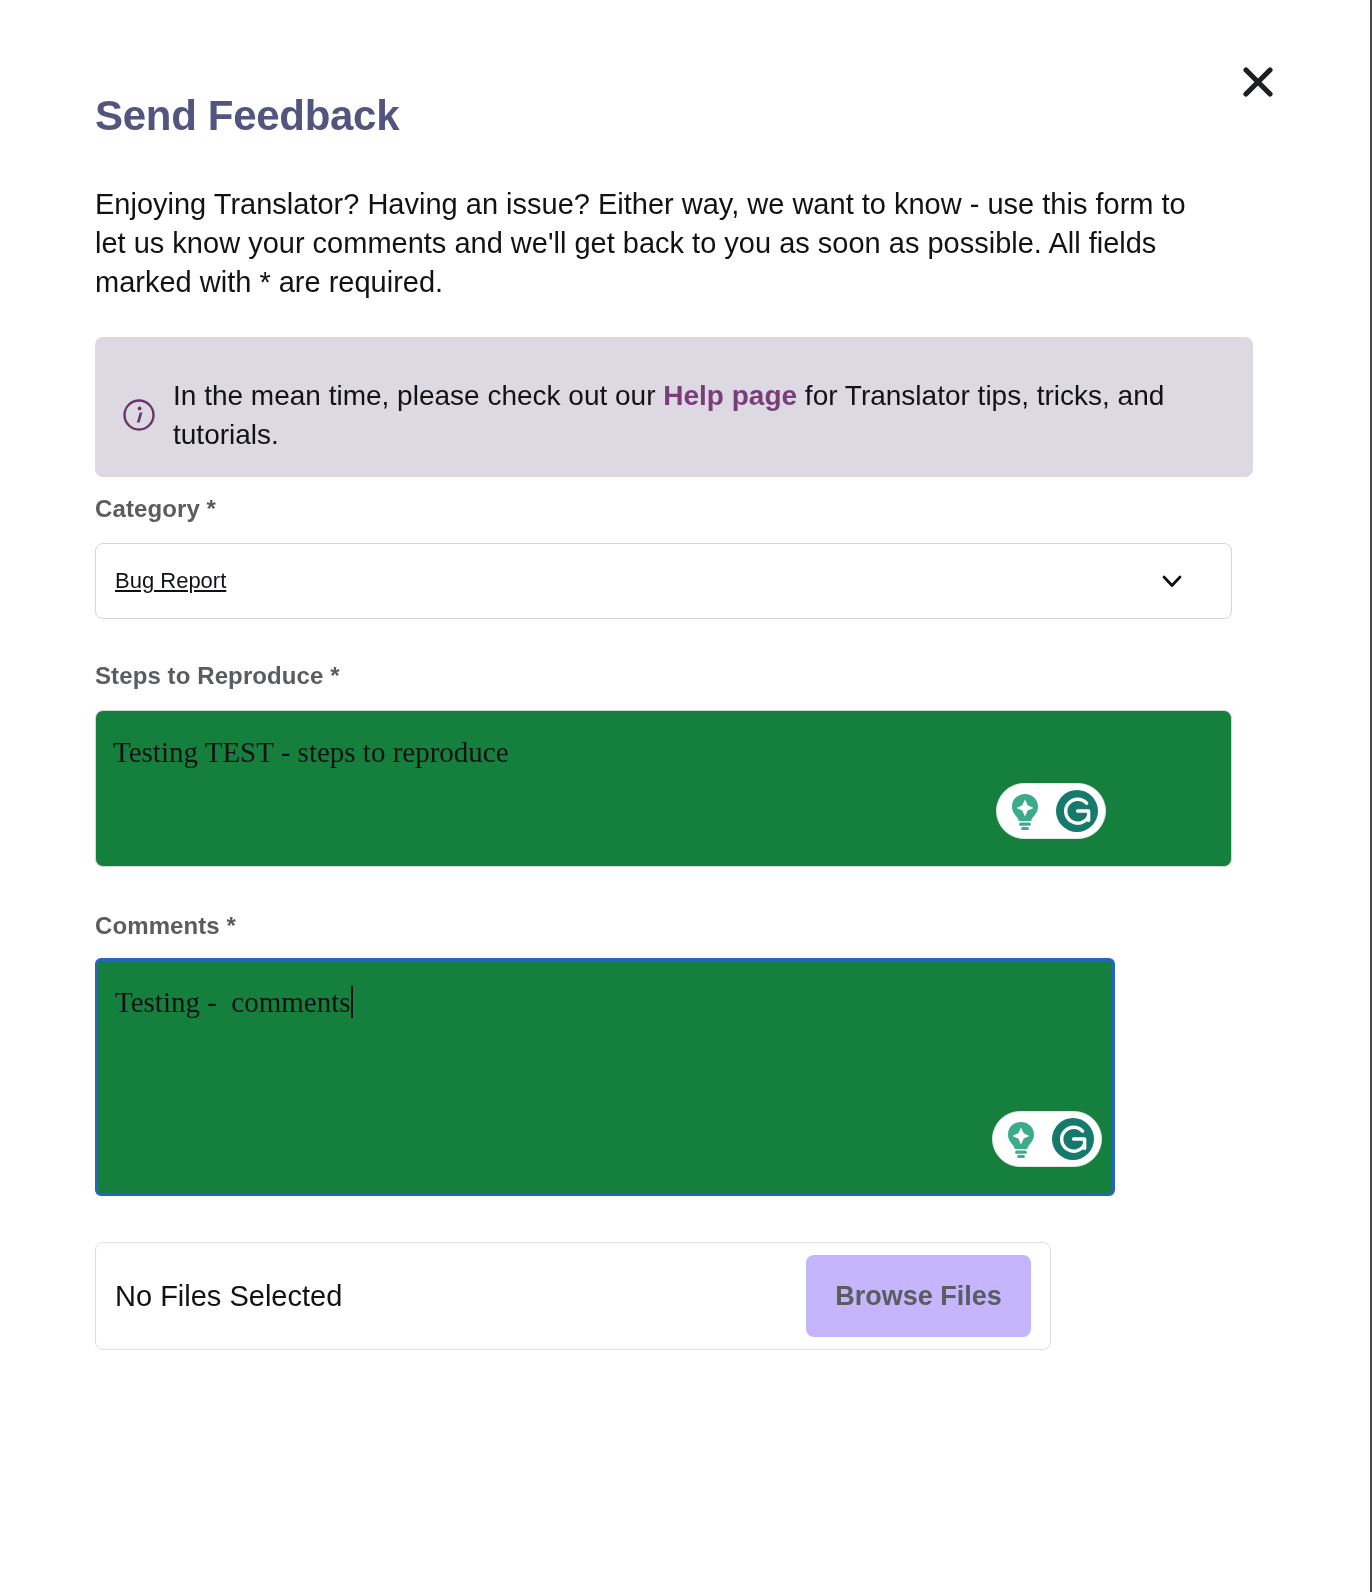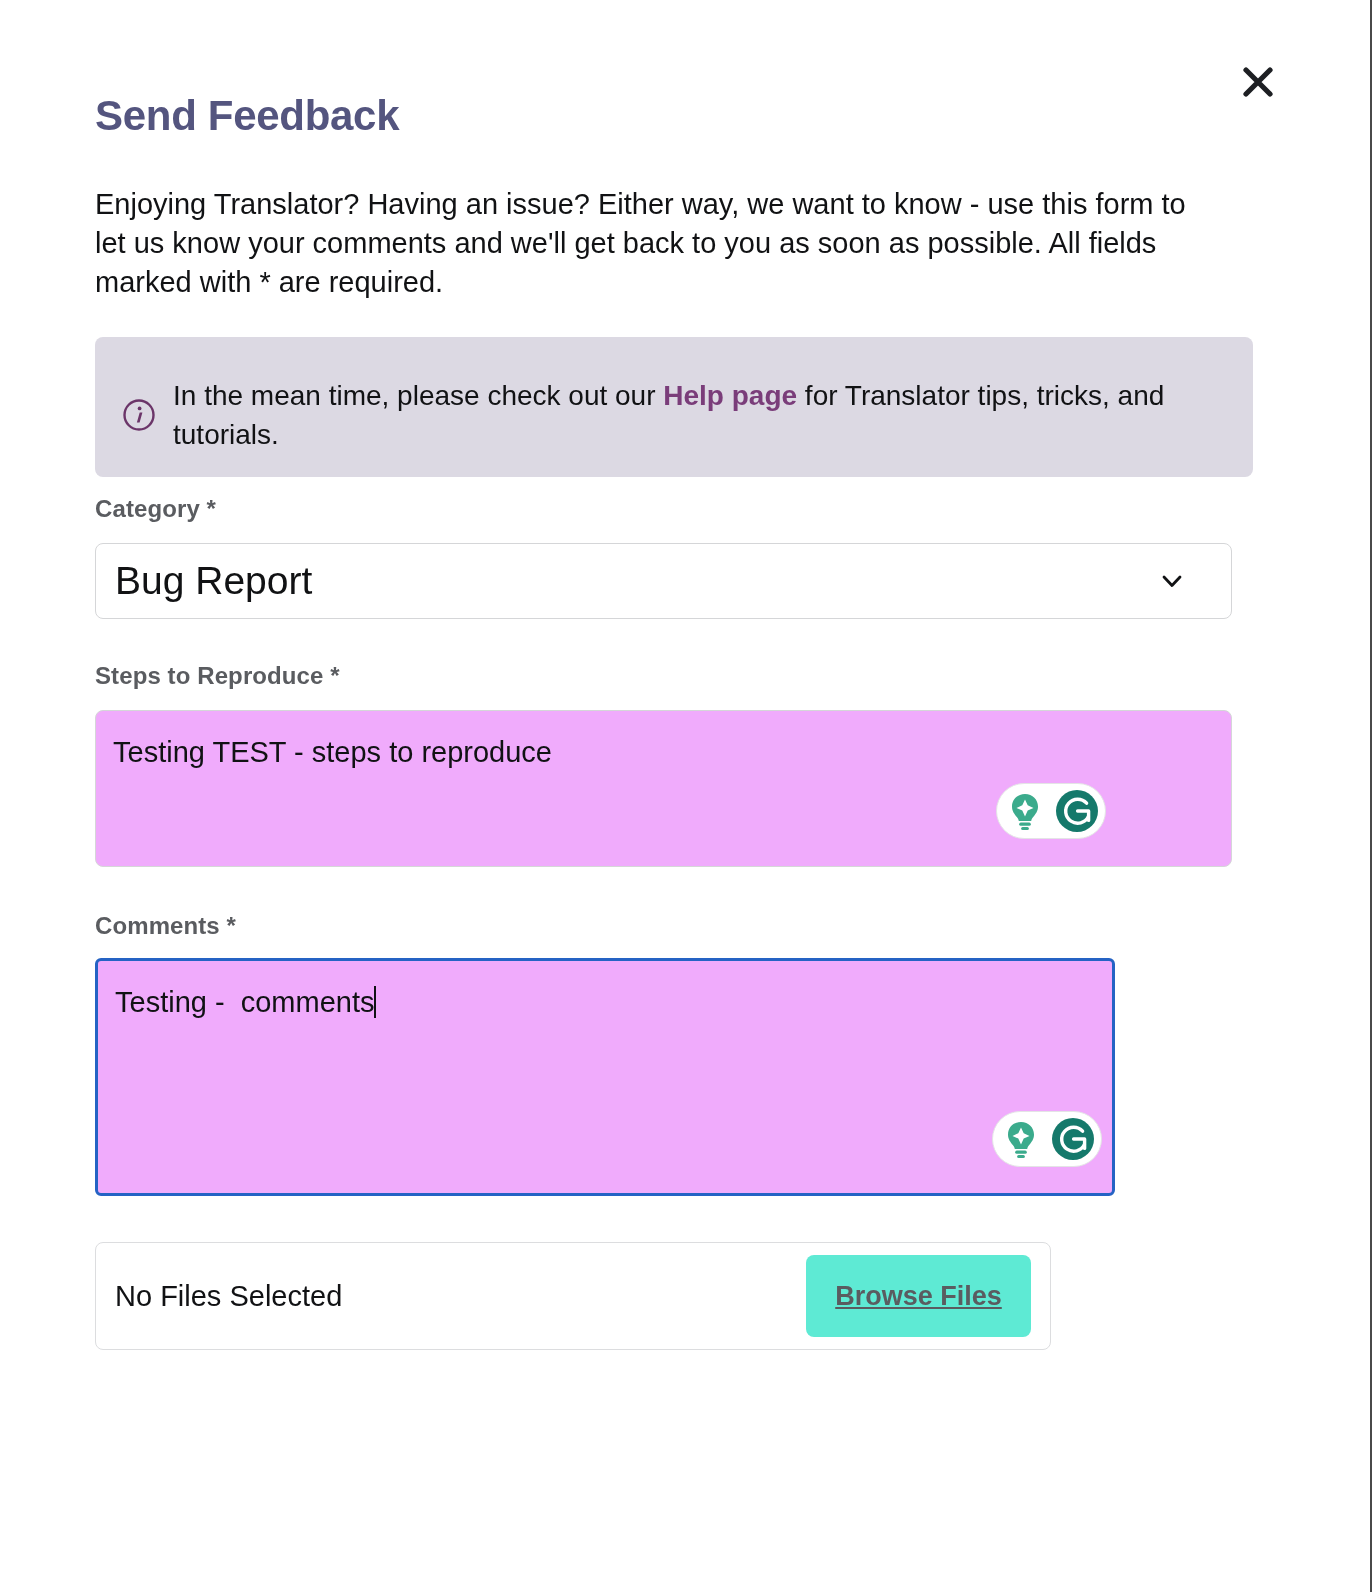--- a/index.html
+++ b/index.html
@@ -146,39 +146,41 @@
     background: #ffffff;
     border: 1px solid #d5d6d8;
     border-radius: 8px;
     display: flex;
     align-items: center;
     padding: 0 18px 0 19px;
     cursor: pointer;
   }
   .select-value {
     flex: 1 1 auto;
-    font-size: 39px;
-    color: #111214;
+    font-size: 22px;
+    color: #111214;
+    text-decoration: underline;
   }
   .chevron {
     flex: 0 0 auto;
     width: 34px;
     height: 34px;
     display: flex;
     align-items: center;
     justify-content: center;
     margin-right: 24px;
   }
 
   .textarea-box {
     position: absolute;
     box-sizing: border-box;
-    background: #f0abfc;
+    background: #15803d;
     border: 1px solid #d5d6d8;
     border-radius: 8px;
+    font-family: Liberation Serif, serif;
   }
   .ta-steps {
     left: 95px;
     top: 710px;
     width: 1137px;
     height: 157px;
   }
   .ta-comments {
     left: 95px;
     top: 958px;
@@ -242,27 +244,26 @@
     flex: 1 1 auto;
     font-size: 29px;
     color: #111214;
   }
   .browse-btn {
     flex: 0 0 auto;
     width: 225px;
     height: 82px;
     border: none;
     border-radius: 8px;
-    background: #5eead4;
+    background: #c4b5fd;
     color: #5a5c60;
     font-family: "Liberation Sans", sans-serif;
     font-size: 27px;
     font-weight: bold;
     cursor: pointer;
-    text-decoration: underline;
   }
 
   
   .send-btn {
     position: absolute;
     left: 95px;
     top: 1383px;
     width: 1140px;
     height: 68px;
     border: none;

